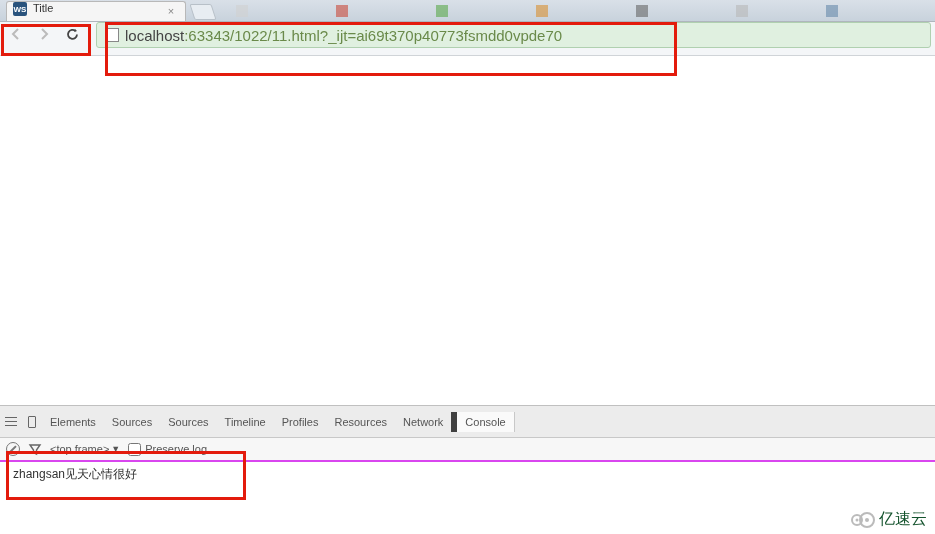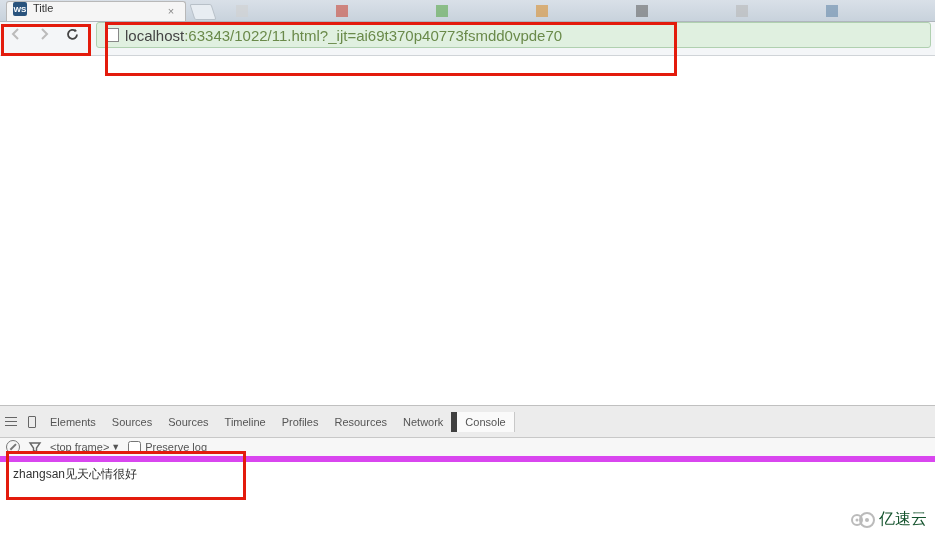--- a/index.html
+++ b/index.html
@@ -137,21 +137,21 @@
     .dt-tab { padding: 0 8px; cursor: pointer; height: 20px; display: flex; align-items: center; }
     .dt-tab.active { background: #fafafa; border-left: 6px solid #404040; border-right: 1px solid #c8c8c8; }
     .dt-toolbar {
       height: 24px;
       display: flex; align-items: center;
       gap: 8px;
       padding: 0 6px;
       font-size: 11px;
       color: #555;
       background: #f7f7f7;
-      border-bottom: 6px solid #d946ef;
+      border-bottom: 2px solid #d946ef;
     }
     .dt-clear {
       width: 14px; height: 14px;
       border: 1.5px solid #777; border-radius: 50%;
       position: relative;
     }
     .dt-clear::after {
       content: ''; position: absolute; left: 2px; top: 5px;
       width: 8px; height: 1.5px; background: #777; transform: rotate(-45deg);
     }

